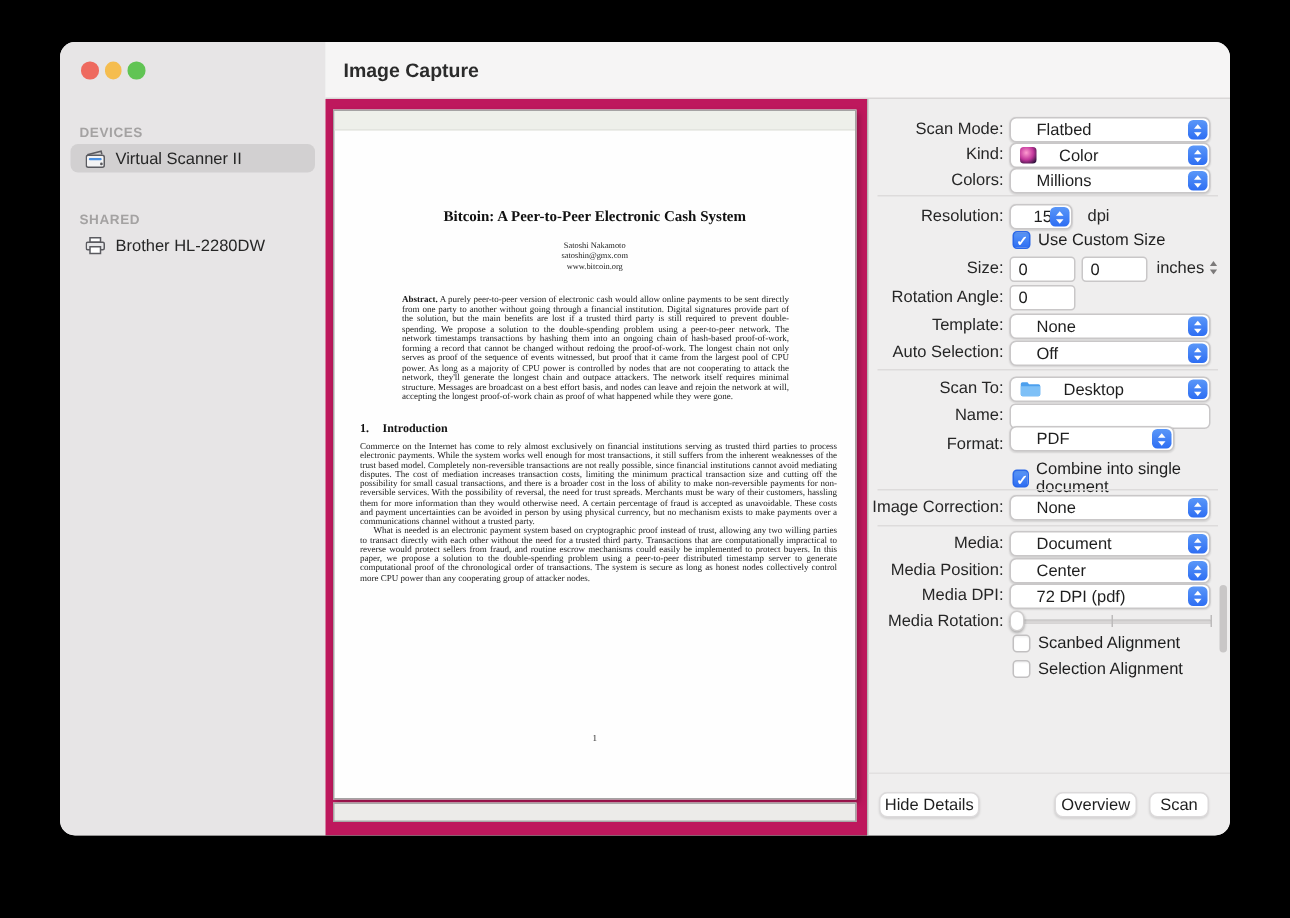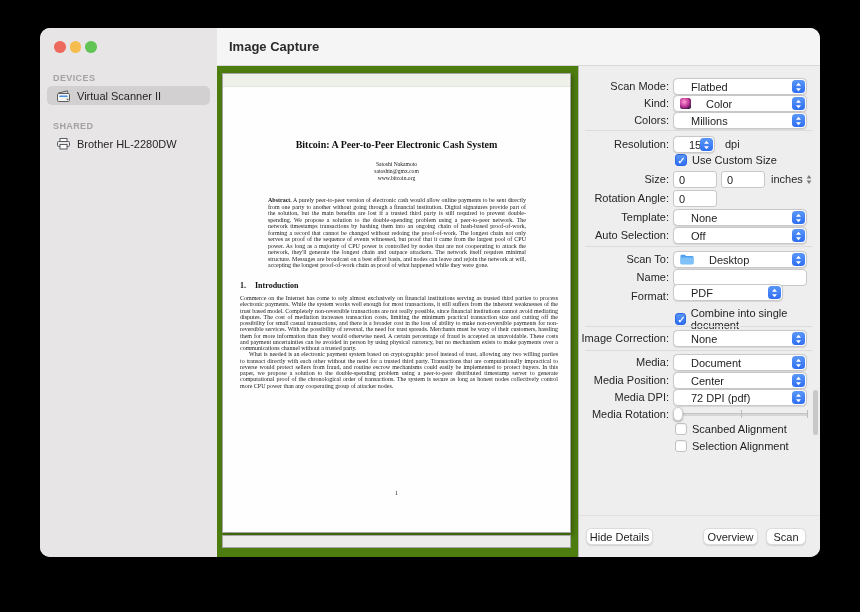--- a/index.html
+++ b/index.html
@@ -9,28 +9,28 @@
             overflow:hidden; background:#efeeee; box-shadow:0 18px 50px rgba(0,0,0,.65); }
   
   .tb-side { position:absolute; left:0; top:0; width:177px; height:38px; background:#e7e5e6; }
   .tb-main { position:absolute; left:177px; top:0; right:0; height:38px; background:#f6f5f5;
              border-bottom:1px solid #d9d7d7; display:flex; align-items:center; }
   .wtitle { margin-left:12px; font-size:13px; font-weight:700; color:#2b2b2b; }
   .traffic { position:absolute; top:13px; left:14px; display:flex; gap:4px; }
   .light { width:11.5px; height:11.5px; border-radius:50%; }
   
   .sidebar { position:absolute; left:0; top:38px; width:177px; bottom:0; background:#e7e5e6; }
-  .sec-label { margin:7px 0 3px 13px; font-size:9px; font-weight:700; letter-spacing:.4px; color:#a4a2a2; }
+  .sec-label { margin:17px 0 3px 13px; font-size:9px; font-weight:700; letter-spacing:.4px; color:#a4a2a2; }
   .side-item { margin:0 7px; height:19px; border-radius:5px; display:flex; align-items:center;
                padding-left:10px; gap:6px; font-size:11px; color:#262626; }
   .side-item.selected { background:#d2d0d1; }
   .side-item .icn { width:14px; height:12px; display:flex; align-items:center; }
   .sec-gap { height:9px; }
   
-  .preview { position:absolute; left:177px; top:38px; width:361px; bottom:0; background:#4d7c0f; }
+  .preview { position:absolute; left:177px; top:38px; width:361px; bottom:0; background:#be185d; }
   .page { position:absolute; left:5px; top:7px; width:349px; height:460px; background:#fefefe;
           border:1px solid #a5a3a3; box-shadow:1.5px 2px 4px rgba(0,0,0,.28); overflow:hidden; }
   .bed-strip { height:13px; background:#eef0ea; border-bottom:1px solid #e3e5df; }
   .doc-title { margin-top:52px; text-align:center; font-family:"Liberation Serif",serif;
                font-weight:700; font-size:10px; color:#111; }
   .doc-authors { margin-top:11px; text-align:center; font-family:"Liberation Serif",serif;
                  font-size:5.6px; line-height:7px; color:#222; }
   .doc-abstract { margin:15px 44px 0 45px; font-family:"Liberation Serif",serif; font-size:6px;
                   line-height:6.55px; text-align:justify; color:#1a1a1a; }
   .doc-heading { margin:12px 0 0 17px; font-family:"Liberation Serif",serif; font-size:8px;

